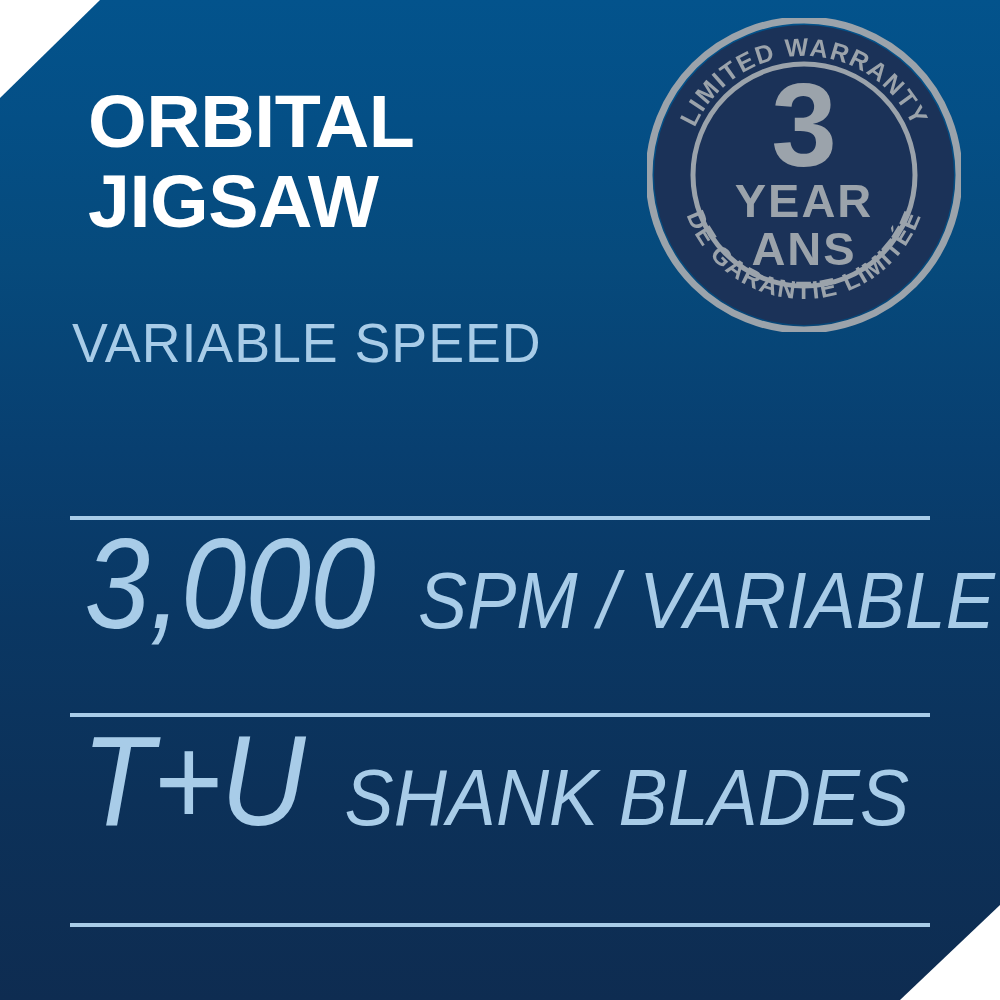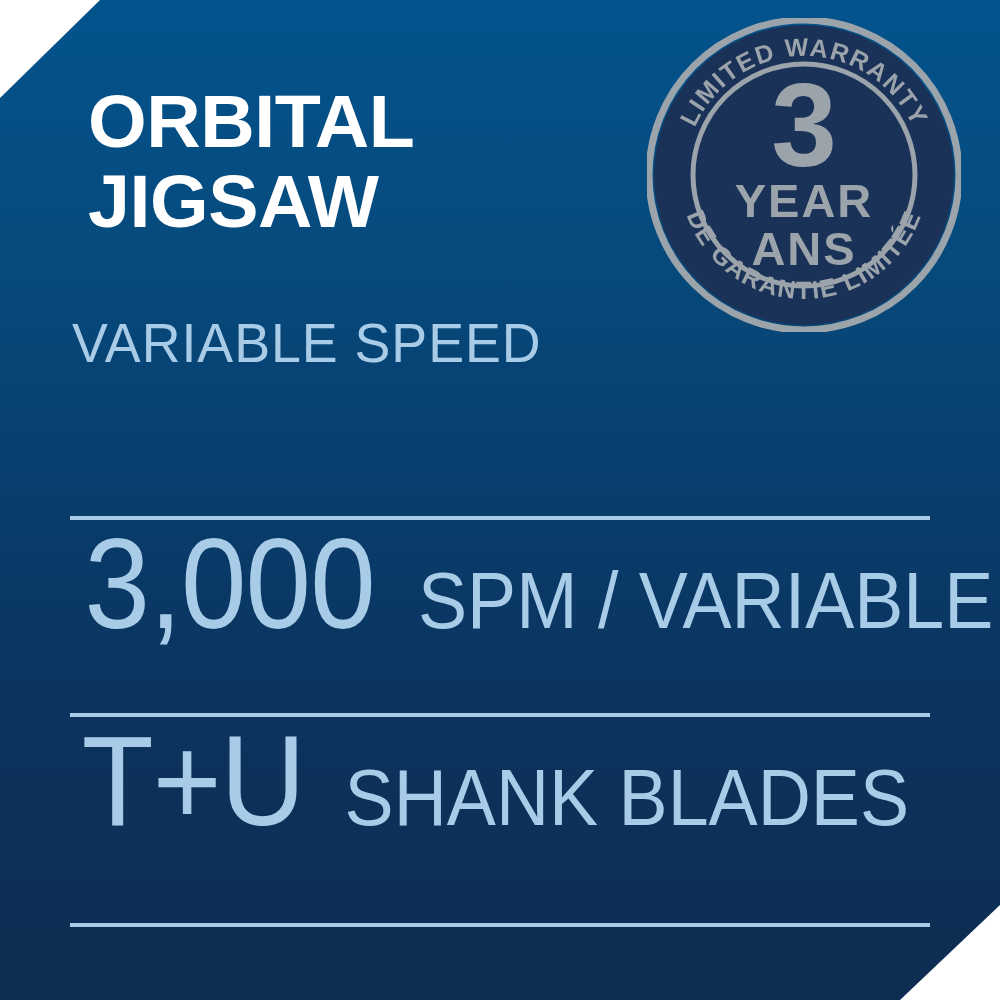--- a/index.html
+++ b/index.html
@@ -100,20 +100,21 @@
     fill: #9ba3ab;
     letter-spacing: 2px;
   }
 
   
   #specs {
     position: absolute;
     left: 70px;
     top: 516px;
     width: 860px;
+    font-style: italic;
   }
   .divider {
     height: 4px;
     background: #a8cce8;
     width: 100%;
   }
   .spec-row {
     display: flex;
     align-items: baseline;
     height: 193px;

